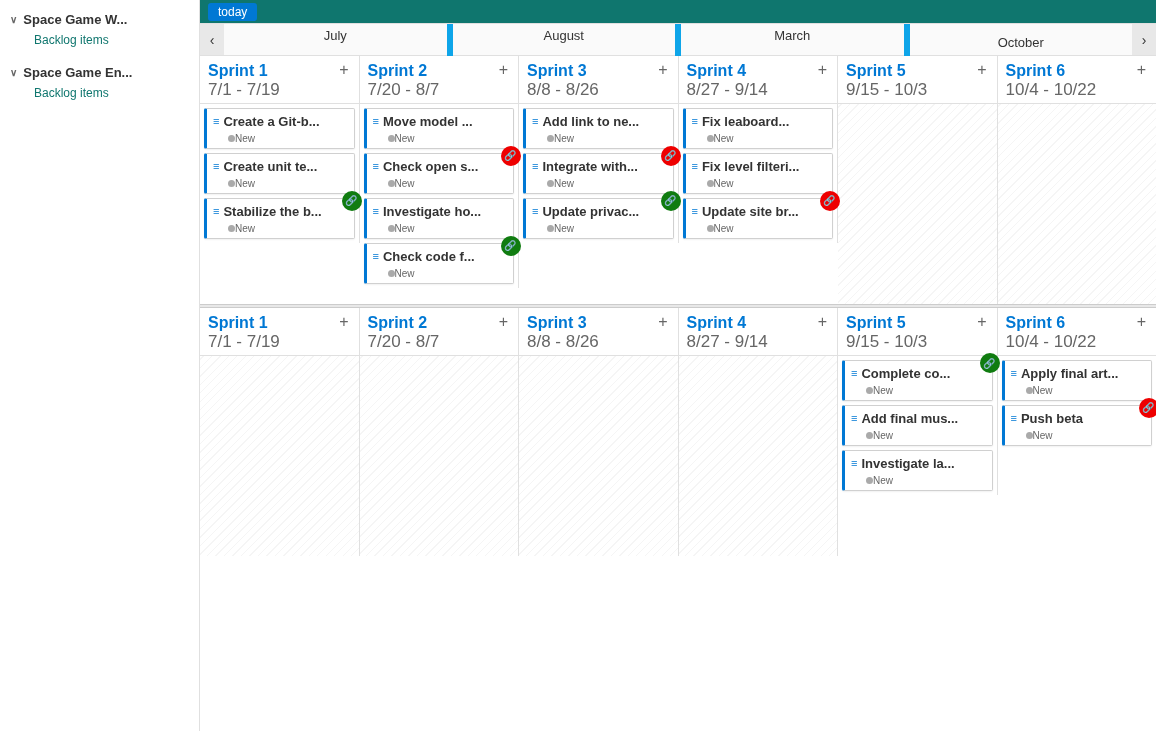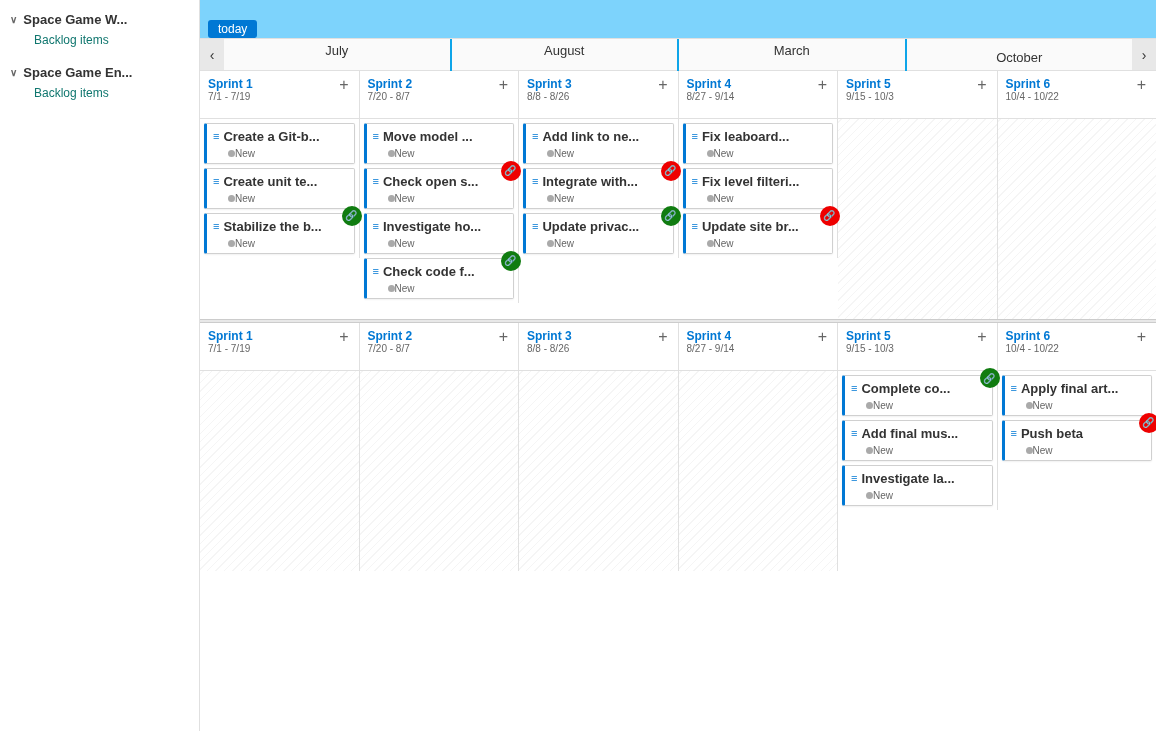--- a/index.html
+++ b/index.html
@@ -43,25 +43,25 @@
     .main {
       flex: 1;
       display: flex;
       flex-direction: column;
       overflow: hidden;
     }
 
     
     .today-bar {
       position: relative;
-      height: 39px;
-      background: #7dd3fc;
+      height: 24px;
+      background: #0f766e;
       border-bottom: 1px solid #e0e0e0;
       display: flex;
-      align-items: flex-end;
+      align-items: center;
       padding: 0 8px;
     }
     .today-btn {
       background: #0078d4;
       color: #fff;
       border: none;
       border-radius: 3px;
       padding: 2px 10px;
       font-size: 12px;
       cursor: pointer;
@@ -91,21 +91,21 @@
     .month-cells {
       flex: 1;
       display: flex;
     }
     .month-cell {
       flex: 1;
       text-align: center;
       font-size: 13px;
       font-weight: 500;
       color: #333;
-      border-right: 2px solid #0ea5e9;
+      border-right: 6px solid #0ea5e9;
       line-height: 32px;
     }
     .month-cell:last-child { border-right: none; margin-top: 7px; }
 
     
     .teams-area {
       flex: 1;
       overflow-y: auto;
       overflow-x: hidden;
     }
@@ -127,27 +127,27 @@
 
     .sprint-header {
       display: flex;
       align-items: flex-start;
       justify-content: space-between;
       padding: 6px 8px 2px 8px;
       height: 48px;
     }
     .sprint-header-info {}
     .sprint-name {
-      font-size: 12px;
+      font-size: 16px;
       font-weight: 700;
       color: #0078d4;
       cursor: pointer;
     }
     .sprint-dates {
-      font-size: 10px;
+      font-size: 17px;
       color: #666;
     }
     .sprint-add {
       background: none;
       border: none;
       color: #666;
       font-size: 16px;
       cursor: pointer;
       padding: 0 2px;
       line-height: 1;

